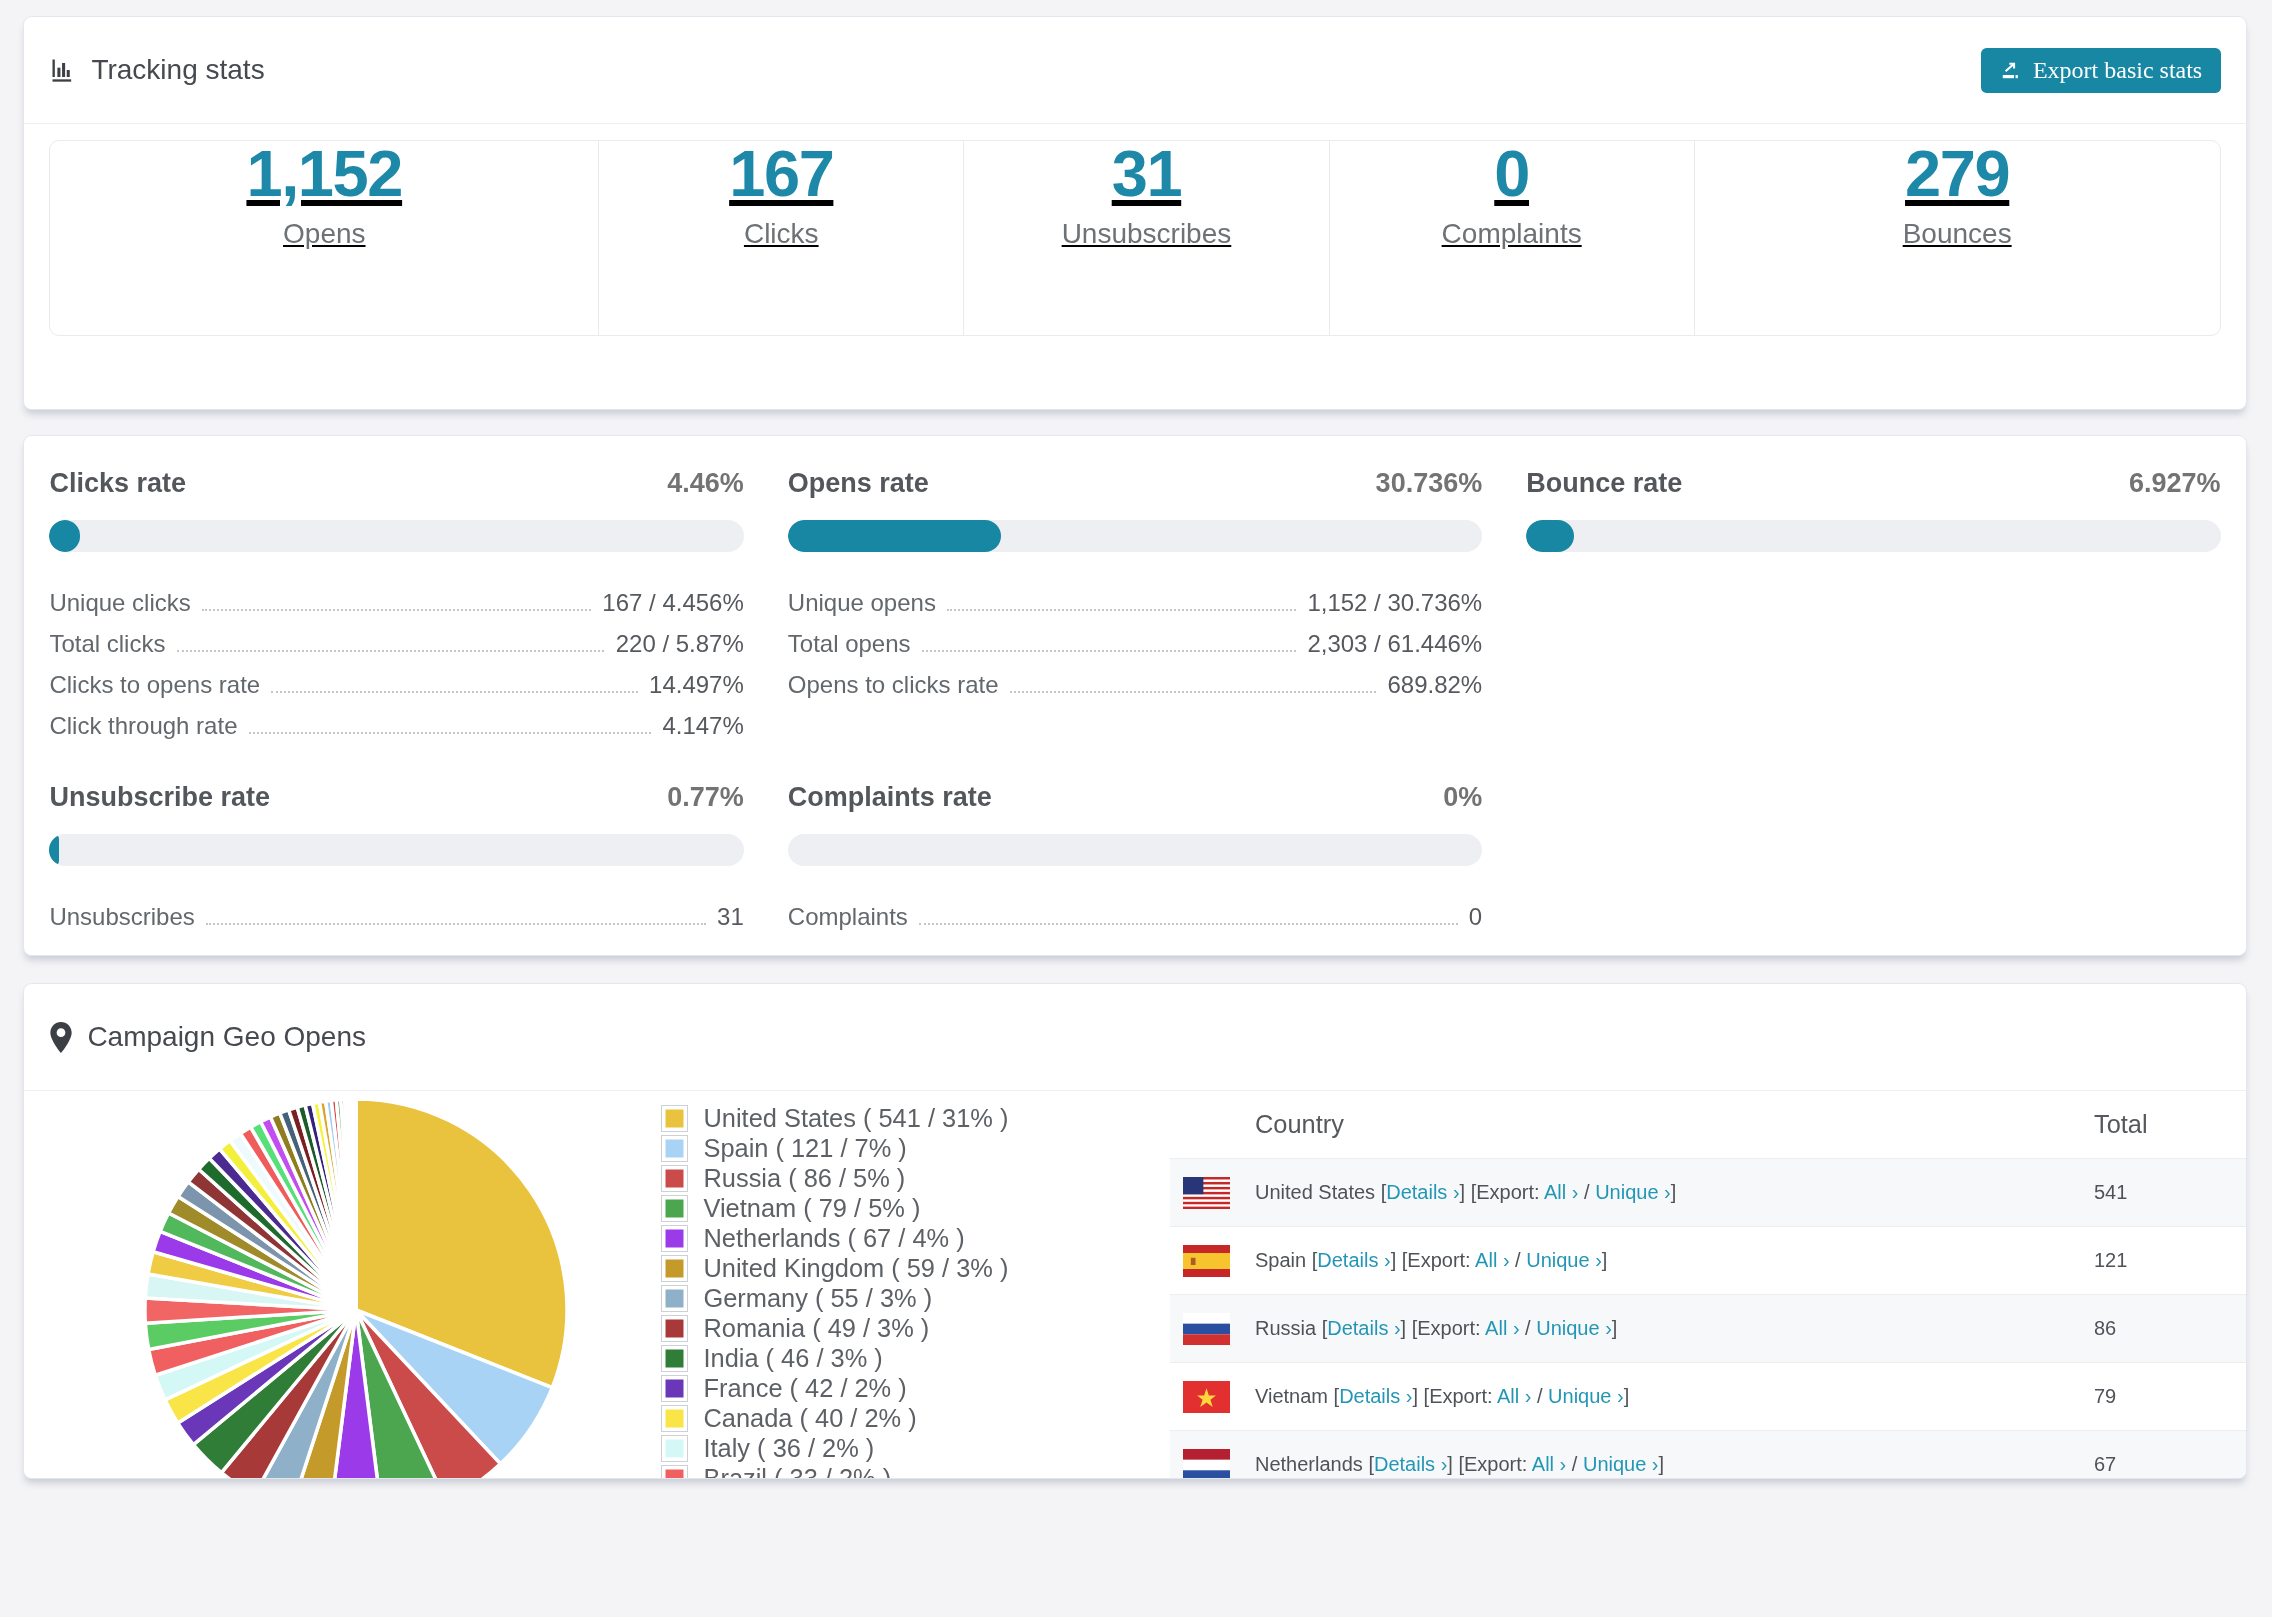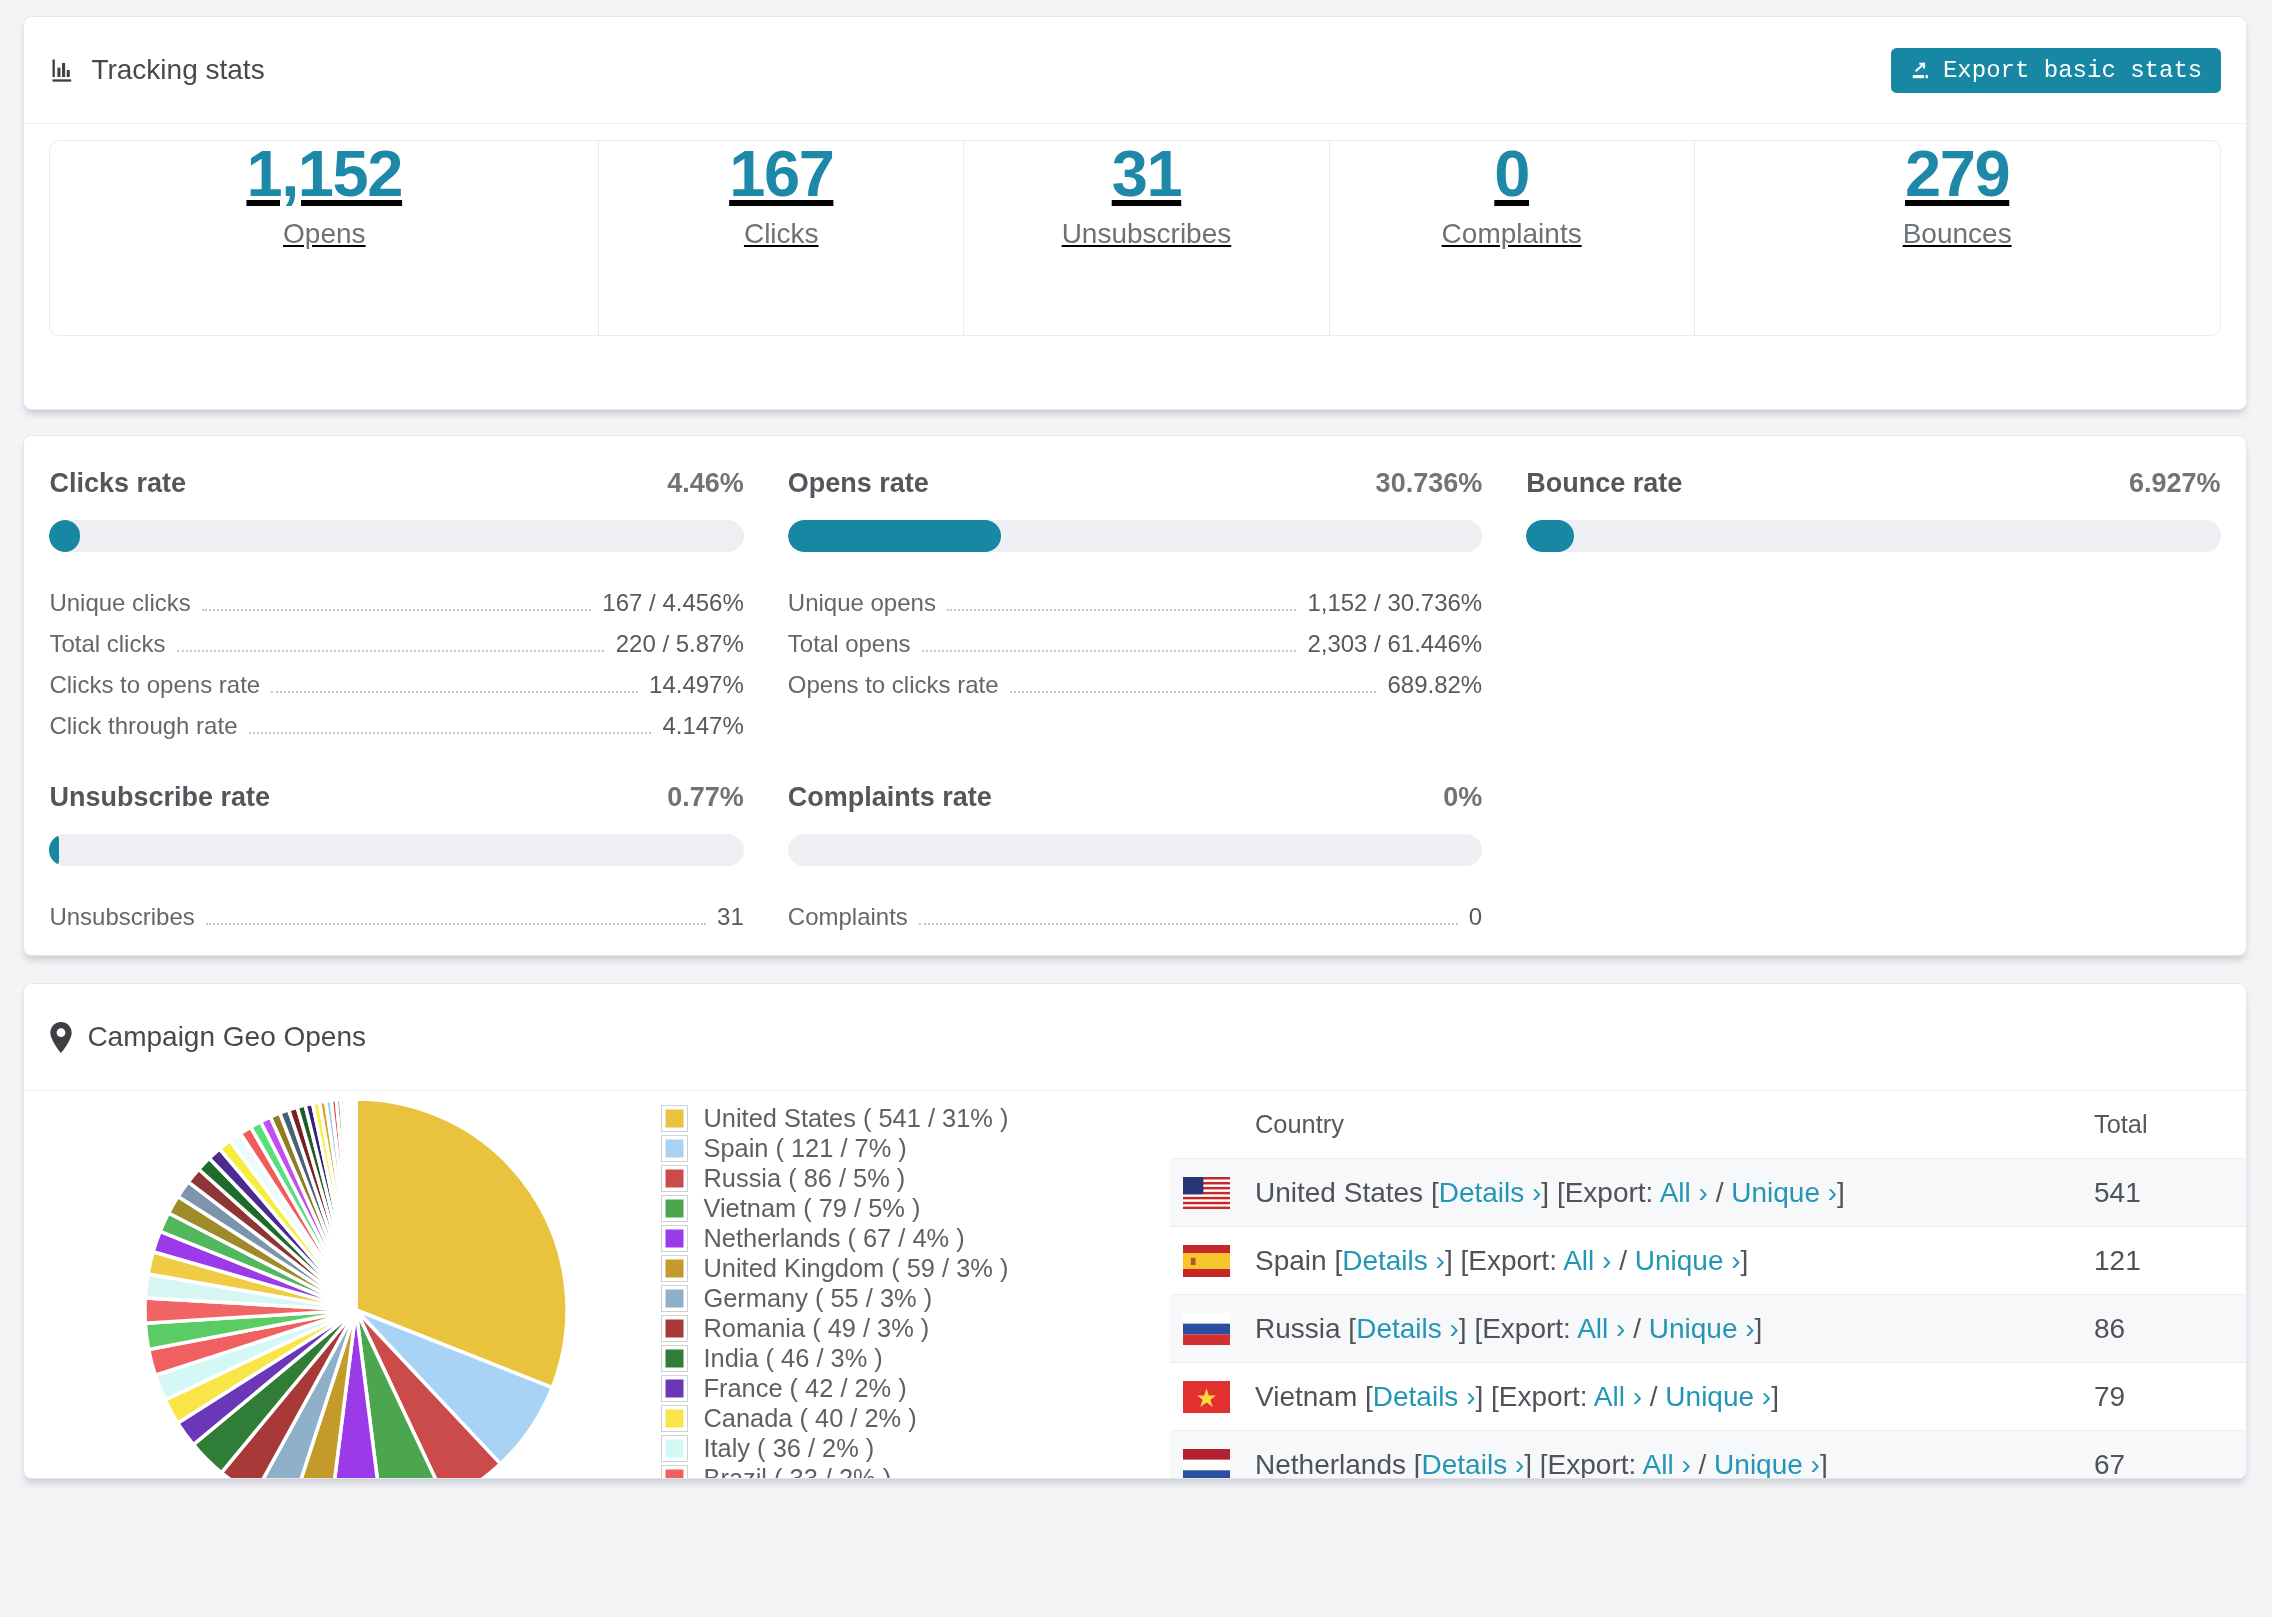--- a/index.html
+++ b/index.html
@@ -39,21 +39,21 @@
     text-decoration:underline;
   }
   .stat:first-child{border-left:none;}
   .stat-value{font-size:65px;font-weight:700;color:#1e88a8;letter-spacing:-1.4px;line-height:1;}
   .stat-label{font-size:28px;color:#6d7277;margin-top:12.7px;}
 
   .export-btn{
     margin-left:auto;display:flex;align-items:center;gap:11.3px;
     background:#1787a3;color:#ffffff;border:none;border-radius:5.6px;
     height:45px;padding:0 18.4px;font-size:24px;cursor:pointer;
-    font-family:Liberation Mono, monospace;
+    font-family:Liberation Serif, serif;
   }
 
   
   .rates-grid{
     padding:32px 25.4px 0;display:grid;
     grid-template-columns:repeat(3,1fr);column-gap:44px;row-gap:42px;
   }
   .rate-head{display:flex;justify-content:space-between;align-items:baseline;}
   .rate-title{font-size:27px;font-weight:700;color:#53575c;}
   .rate-value{font-size:27px;font-weight:700;color:#737373;}
@@ -78,21 +78,21 @@
 
   .geo-table{position:absolute;left:1146px;top:0;right:0;}
   .geo-thead{
     position:relative;height:67px;display:flex;align-items:center;
     font-size:25.4px;color:#55585d;
   }
   .geo-thead .th-country{position:absolute;left:85px;}
   .geo-thead .th-total{position:absolute;left:924px;}
   .geo-row{
     position:relative;height:68px;display:flex;align-items:center;
-    border-top:1.4px solid #eceef0;font-size:28px;color:#4f5358;box-sizing:border-box;
+    border-top:1.4px solid #eceef0;font-size:20px;color:#4f5358;box-sizing:border-box;
   }
   .geo-row.alt{background:#f7f8fa;}
   .geo-row .flag{position:absolute;left:12.7px;top:18.4px;width:47px;height:32px;display:block;}
   .geo-row .row-text{position:absolute;left:85px;white-space:nowrap;}
   .geo-row .row-total{position:absolute;left:924px;}
   a.tlink{color:#2496b5;text-decoration:none;cursor:pointer;}
 
   .icon-dark{color:#3c4045;}
 </style>
 </head>

